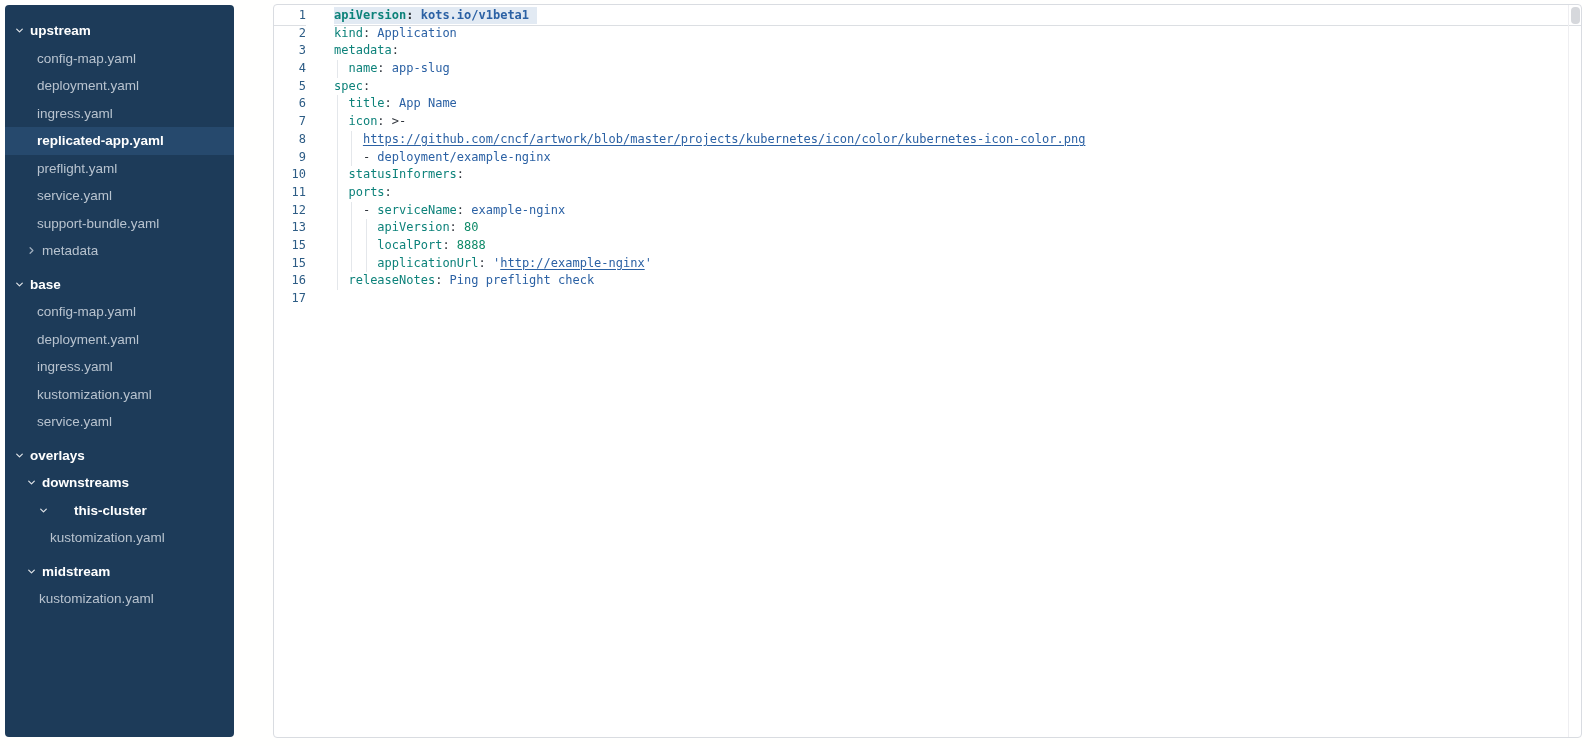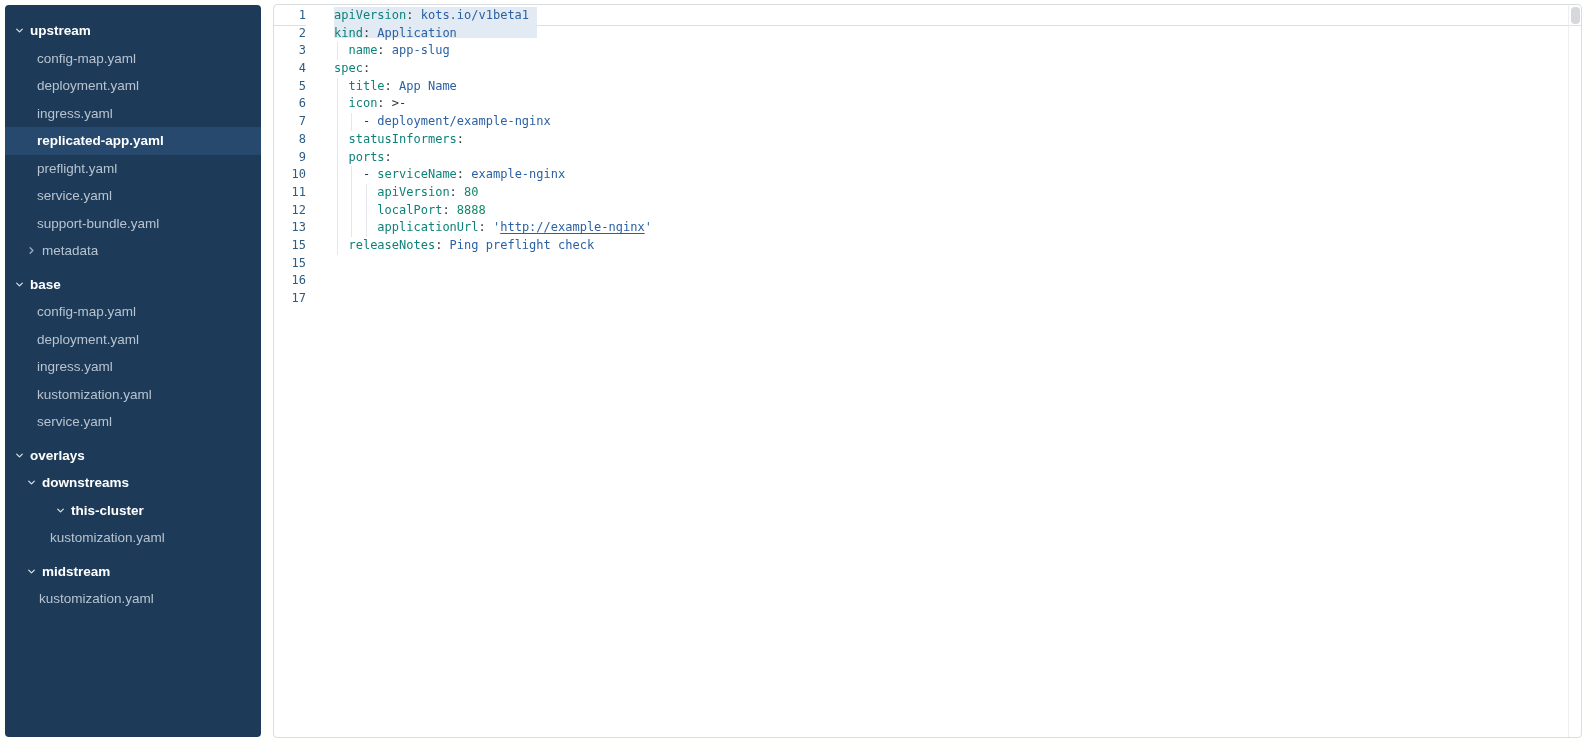--- a/index.html
+++ b/index.html
@@ -9,50 +9,50 @@
     --guide:#e4e7eb; --active_line_border:#dcdfe3; --scroll_thumb:#d6d8dc;
     --scroll_track_border:#eeeef1; --page_bg:#fffffe;
   }
   *{box-sizing:border-box;}
   html,body{margin:0;padding:0;}
   body{width:1590px;height:746px;background:var(--page_bg);overflow:hidden;
        font-family:"Liberation Sans","DejaVu Sans",sans-serif;}
   .page{position:relative;width:1590px;height:746px;}
 
   
-  .sidebar{position:absolute;left:5px;top:5px;width:256px;height:732px;
+  .sidebar{position:absolute;left:5px;top:5px;width:229px;height:732px;
     background:var(--sidebar_bg);border-radius:4px;padding-top:12px;overflow:hidden;}
   .tree-item{position:relative;height:27.5px;display:flex;align-items:center;
     color:var(--sidebar_text);font-size:13.5px;font-weight:500;cursor:pointer;
     white-space:nowrap;}
   .tree-item.bold{color:var(--sidebar_bold_text);font-weight:700;}
   .tree-item.selected{background:var(--sidebar_selected_bg);color:var(--sidebar_bold_text);font-weight:700;}
   .tree-item.gap{margin-top:6px;}
   .dir.lvl0{padding-left:10px;}
   .file.lvl1{padding-left:32px;}
   .dir.lvl1{padding-left:22px;}
-  .dir.lvl2{padding-left:51px;}
+  .dir.lvl2{padding-left:34px;gap:20px;}
   .file.lvl2{padding-left:34px;}
   .file.lvl3{padding-left:45px;}
   .chev{display:inline-flex;align-items:center;margin-right:6px;opacity:.85;flex:none;}
   .chev.right svg{transform:rotate(-90deg);}
 
   
   .editor-panel{position:absolute;left:273px;top:4px;width:1309px;height:734px;
     background:#ffffff;border:1px solid var(--panel_border);border-radius:4px;overflow:hidden;}
   .editor{position:relative;display:flex;height:100%;padding-top:2px;
     font-family:"DejaVu Sans Mono","Liberation Mono",monospace;font-size:12px;line-height:17.7px;}
   .gutter{flex:none;width:48px;text-align:right;padding-right:16px;color:var(--line_number);}
   .line-number{height:17.7px;}
   .code{position:relative;flex:1;padding-left:12px;min-width:0;}
   .code-line{position:relative;height:17.7px;white-space:pre;color:var(--punct);cursor:text;}
   .code-line.active,.line-number.active{box-shadow:0 1px 0 var(--active_line_border);}
   .guide{position:absolute;top:0;bottom:0;width:1px;background:var(--guide);}
   .line-content{position:relative;}
-  .line-content.sel{background:var(--selection);padding:1px 8px 16px 0;}
+  .line-content.sel{background:var(--selection);padding:1px 8px 2px 0;font-weight:bold;}
   .tk-key{color:var(--key);}
   .tk-s{color:var(--value);}
   .tk-num{color:var(--number);}
   .tk-p{color:var(--punct);}
   .tk-link{color:var(--value);text-decoration:underline;text-underline-offset:2px;}
   .scroll-track{position:absolute;right:0;top:0;bottom:0;width:13px;
     border-left:1px solid var(--scroll_track_border);}
   .scroll-thumb{position:absolute;top:2px;left:2px;width:9px;height:17px;border-radius:4px;
     background:var(--scroll_thumb);}
 </style>
@@ -180,24 +180,26 @@
           <div class="line-number">12</div>
           <div class="line-number">13</div>
           <div class="line-number">15</div>
           <div class="line-number">15</div>
           <div class="line-number">16</div>
           <div class="line-number">17</div>
         </div>
       <div class="code">
           <div class="code-line active"><span class="line-content sel"><span class="tk-key">apiVersion</span><span class="tk-p">: </span><span class="tk-s">kots.io/v1beta1</span></span></div>
           <div class="code-line"><span class="line-content"><span class="tk-key">kind</span><span class="tk-p">: </span><span class="tk-s">Application</span></span></div>
+          <div class="code-line"><span class="line-content"><span class="tk-key">metadata</span><span class="tk-p">:</span></span></div>
           <div class="code-line"><span class="guide" style="left: 3px;"></span><span class="line-content">  <span class="tk-key">name</span><span class="tk-p">: </span><span class="tk-s">app-slug</span></span></div>
           <div class="code-line"><span class="line-content"><span class="tk-key">spec</span><span class="tk-p">:</span></span></div>
           <div class="code-line"><span class="guide" style="left: 3px;"></span><span class="line-content">  <span class="tk-key">title</span><span class="tk-p">: </span><span class="tk-s">App Name</span></span></div>
           <div class="code-line"><span class="guide" style="left: 3px;"></span><span class="line-content">  <span class="tk-key">icon</span><span class="tk-p">: &gt;-</span></span></div>
+          <div class="code-line"><span class="guide" style="left: 3px;"></span><span class="guide" style="left: 17.45px;"></span><span class="line-content">    <span class="tk-link">https://github.com/cncf/artwork/blob/master/projects/kubernetes/icon/color/kubernetes-icon-color.png</span></span></div>
           <div class="code-line"><span class="guide" style="left: 3px;"></span><span class="guide" style="left: 17.45px;"></span><span class="line-content">    <span class="tk-p">- </span><span class="tk-s">deployment/example-nginx</span></span></div>
           <div class="code-line"><span class="guide" style="left: 3px;"></span><span class="line-content">  <span class="tk-key">statusInformers</span><span class="tk-p">:</span></span></div>
           <div class="code-line"><span class="guide" style="left: 3px;"></span><span class="line-content">  <span class="tk-key">ports</span><span class="tk-p">:</span></span></div>
           <div class="code-line"><span class="guide" style="left: 3px;"></span><span class="guide" style="left: 17.45px;"></span><span class="line-content">    <span class="tk-p">- </span><span class="tk-key">serviceName</span><span class="tk-p">: </span><span class="tk-s">example-nginx</span></span></div>
           <div class="code-line"><span class="guide" style="left: 3px;"></span><span class="guide" style="left: 17.45px;"></span><span class="guide" style="left: 31.9px;"></span><span class="line-content">      <span class="tk-key">apiVersion</span><span class="tk-p">: </span><span class="tk-num">80</span></span></div>
           <div class="code-line"><span class="guide" style="left: 3px;"></span><span class="guide" style="left: 17.45px;"></span><span class="guide" style="left: 31.9px;"></span><span class="line-content">      <span class="tk-key">localPort</span><span class="tk-p">: </span><span class="tk-num">8888</span></span></div>
           <div class="code-line"><span class="guide" style="left: 3px;"></span><span class="guide" style="left: 17.45px;"></span><span class="guide" style="left: 31.9px;"></span><span class="line-content">      <span class="tk-key">applicationUrl</span><span class="tk-p">: </span><span class="tk-s">'</span><span class="tk-link">http://example-nginx</span><span class="tk-s">'</span></span></div>
           <div class="code-line"><span class="guide" style="left: 3px;"></span><span class="line-content">  <span class="tk-key">releaseNotes</span><span class="tk-p">: </span><span class="tk-s">Ping preflight check</span></span></div>
           <div class="code-line"><span class="line-content"></span></div>
         </div>

